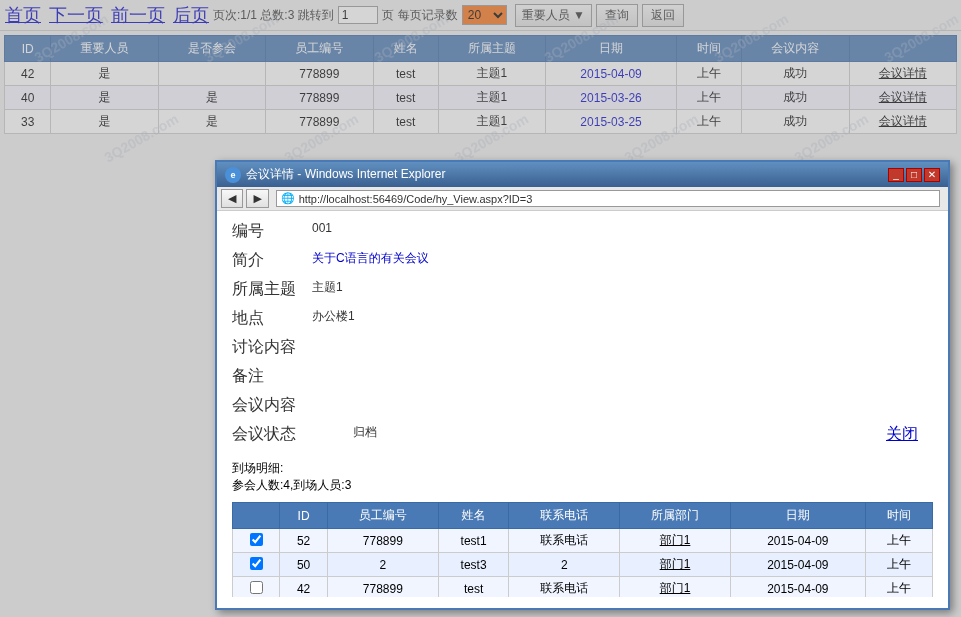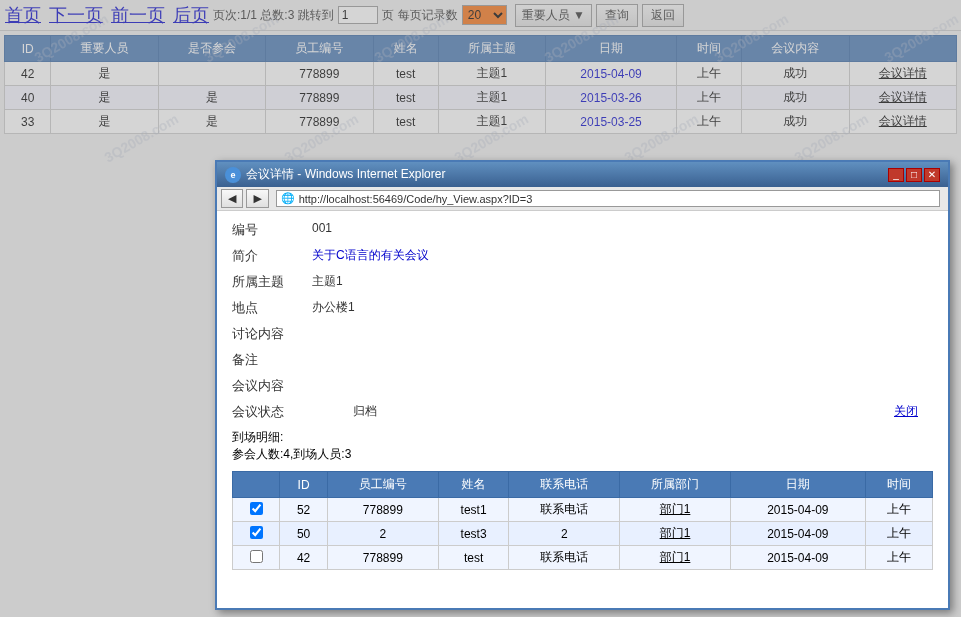--- a/index.html
+++ b/index.html
@@ -224,44 +224,44 @@
 
     .field-row {
       display: flex;
       align-items: flex-start;
       margin-bottom: 8px;
     }
 
     .field-label {
       width: 80px;
       color: #333;
-      font-size: 13px;
+      font-size: 16px;
       flex-shrink: 0;
     }
 
     .field-value {
       color: #333;
       font-size: 12px;
     }
 
     .field-value.blue {
       color: #0000cc;
     }
 
     .close-link {
       position: absolute;
       right: 15px;
       color: #0000cc;
       text-decoration: underline;
       cursor: pointer;
-      font-size: 12px;
+      font-size: 16px;
     }
 
     .arrival-section {
-      margin-top: 8px;
+      margin-top: 15px;
       margin-bottom: 8px;
     }
 
     
     .detail-table {
       width: 100%;
       border-collapse: collapse;
       margin-top: 8px;
     }
 

